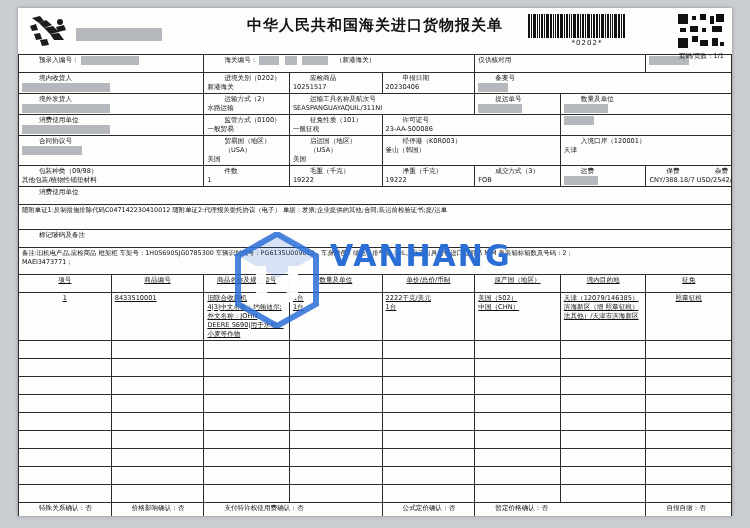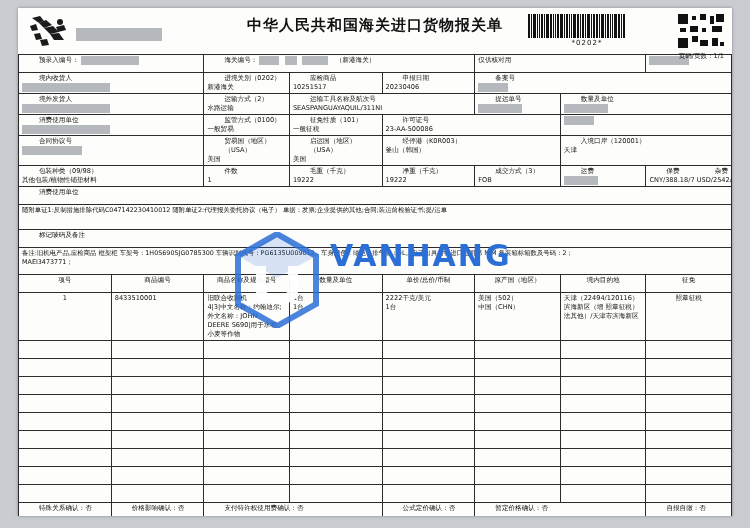--- a/index.html
+++ b/index.html
@@ -46,21 +46,21 @@
     line-height:1.35;
   }
   .lbl{color:#111;margin-left:17px;}
   .val{color:#111;}
   .blkbig{background:#b5b8bc;display:inline-block;height:9px;vertical-align:middle;}
   .cellpair{display:flex;justify-content:space-between;gap:2px;}
   .cellpair .lbl{white-space:nowrap;}
   .center{text-align:center;}
 
   
-  .items td{height:13px;font-size:6.4px;}
+  .items td{height:13px;font-size:6.4px;text-decoration:underline;}
   .items .tall{height:34px;}
   .blankrow td{height:16px;}
 
   
   .wm{
     position:absolute;left:216px;top:224px;width:300px;height:96px;
     pointer-events:none;
   }
   .wm .hex{position:absolute;left:0;top:0;width:86px;height:96px;}
   .wm .txt1{position:absolute;left:96px;top:6px;font-size:30px;font-weight:bold;color:#2b6fd6;letter-spacing:2px;font-family:"DejaVu Sans","Liberation Sans",sans-serif;}
@@ -320,21 +320,21 @@
       </td>
       <td class="tall">
         <div>2222干克/美元</div>
         <div>1台</div>
       </td>
       <td class="tall">
         <div>美国（502）</div>
         <div>中国（CHN）</div>
       </td>
       <td class="tall">
-        <div>天津（22494/120116）滨海新区（增  照章征税）</div>
+        <div>天津（12079/146385）滨海新区（增  照章征税）</div>
         <div>法其他）/天津市滨海新区</div>
       </td>
       <td class="tall center">照章征税</td>
     </tr>
 
     <tr class="blankrow">
           <td></td>
           <td></td>
           <td></td>
           <td></td>

